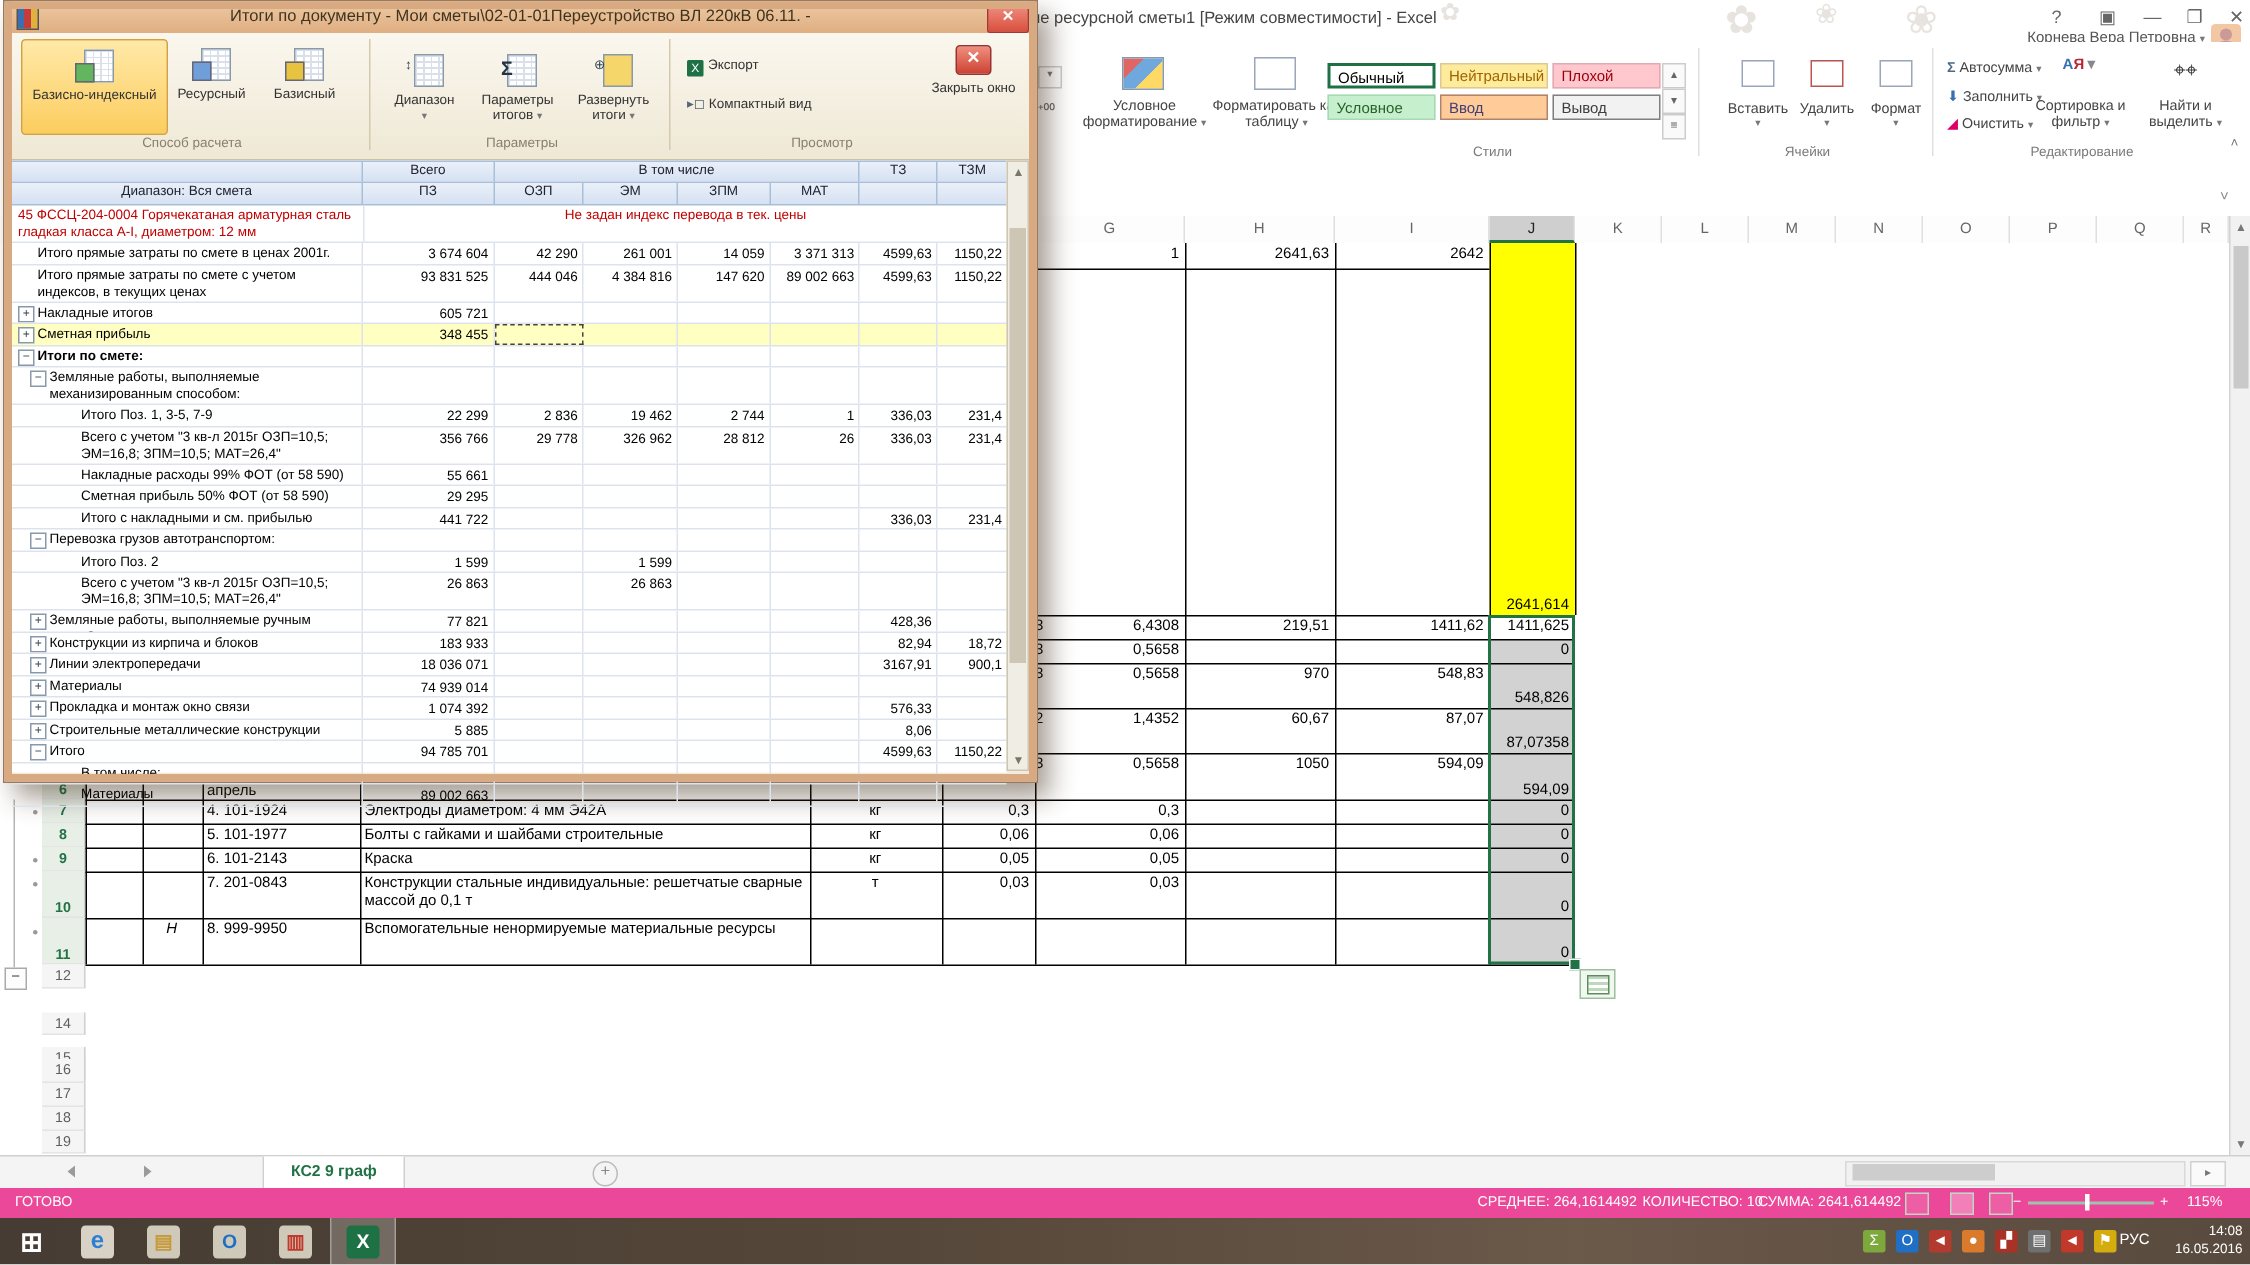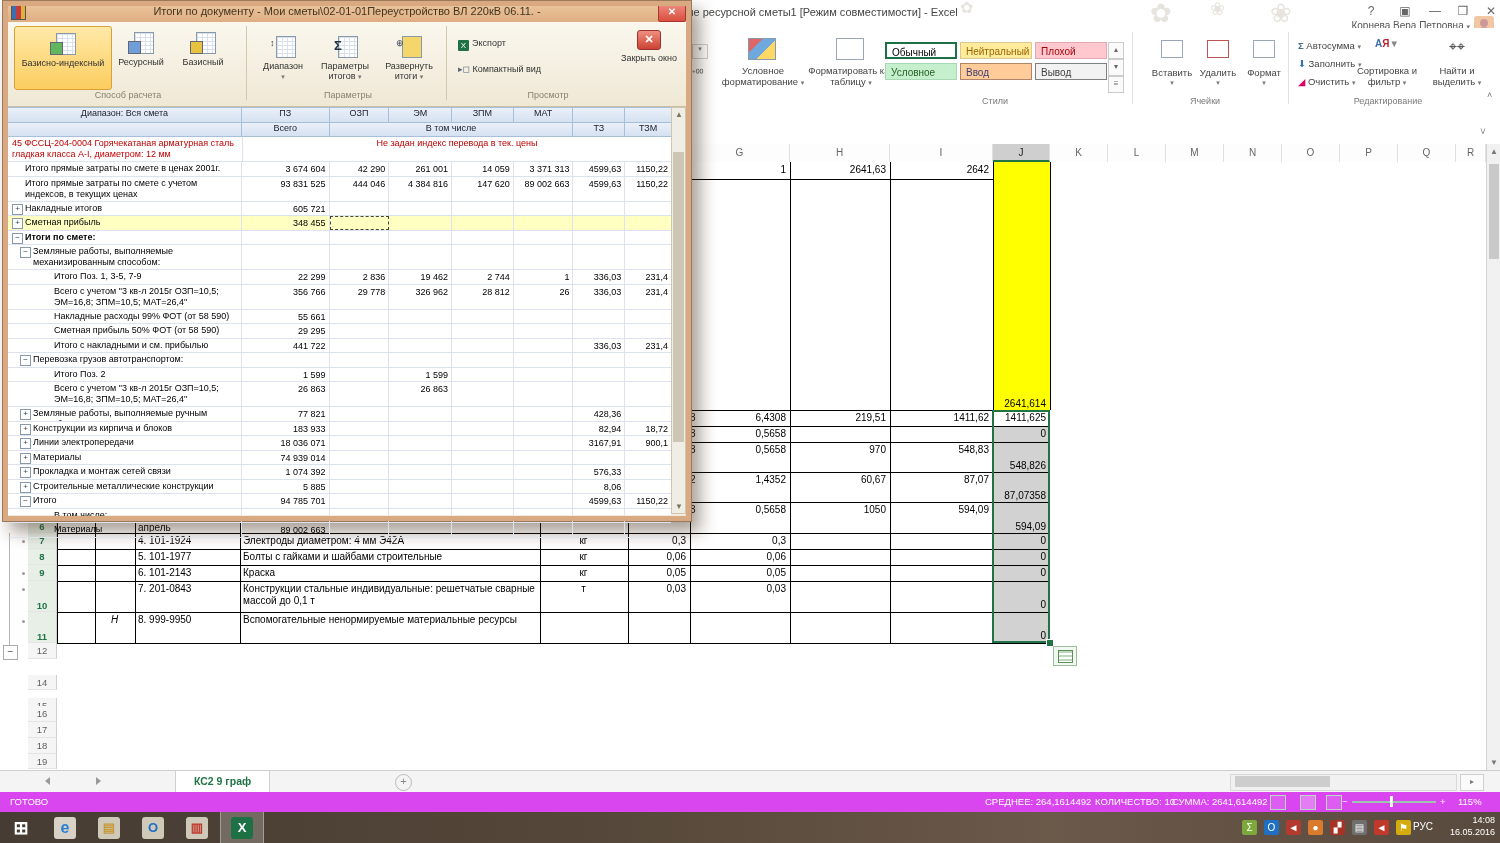--- a/index.html
+++ b/index.html
@@ -56,21 +56,21 @@
   #sheettab{left:175px;top:0px;height:21px;background:#fff;border-left:1px solid #d0d0d0;border-right:1px solid #d0d0d0;border-bottom:2px solid #217346;color:#217346;font-weight:bold;font-size:10.5px;line-height:20px;padding:0 18px;}
   #addsheet{left:395px;top:3px;width:15px;height:15px;border:1px solid #bbb;border-radius:50%;color:#888;font-size:11px;line-height:13px;text-align:center;}
   #hscroll{left:1230px;top:3px;width:225px;height:15px;background:#f1f1f1;border:1px solid #d9d9d9;}
   #hthumb{left:4px;top:1px;width:95px;height:11px;background:#cdcdcd;position:absolute;}
   #hsbtn{left:1460px;top:3px;width:22px;height:15px;border:1px solid #d0d0d0;background:#fafafa;text-align:center;font-size:8px;color:#777;line-height:14px;}
   
   #vscroll{left:1486px;top:144px;width:14px;height:626px;background:#f1f1f1;border-left:1px solid #d4d4d4;}
   #vthumb{left:2px;top:20px;width:10px;height:95px;background:#c9c9c9;position:absolute;}
   .varrow{left:3px;position:absolute;font-size:8px;color:#777;}
   
-  #statusbar{left:0;top:792px;width:1500px;height:20px;background:#d946ef;color:#fff;font-size:9.5px;}
+  #statusbar{left:0;top:792px;width:1500px;height:20px;background:#ec4899;color:#fff;font-size:9.5px;}
   .sbitem{position:absolute;top:4px;white-space:nowrap;}
   .sbicon{position:absolute;top:3px;width:14px;height:13px;border:1px solid #bcd6c6;background:rgba(255,255,255,.12);}
   #zoomtrack{left:1352px;top:9px;width:84px;height:2px;background:#9cc3ae;position:absolute;}
   #zoomknob{left:1390px;top:4px;width:3px;height:11px;background:#fff;position:absolute;}
   
   #taskbar{left:0;top:812px;width:1500px;height:31px;background:linear-gradient(90deg,#463c33,#554739 40%,#6b594a 70%,#584a3e);}
   .tbtn{position:absolute;top:0;width:42px;height:31px;}
   .tbtn.active{background:rgba(255,255,255,.22);border-left:1px solid rgba(255,255,255,.35);border-right:1px solid rgba(255,255,255,.35);}
   .tico{position:absolute;left:50%;top:50%;transform:translate(-50%,-50%);}
   .trayico{position:absolute;top:8px;width:15px;height:15px;font-size:10px;line-height:15px;text-align:center;color:#fff;border-radius:2px;}
@@ -485,37 +485,37 @@
     <div class="inlinebtn" style="left:450px;top:42px"><span style="color:#567;font-size:9px">▸◻</span> <span>Компактный вид</span></div>
     <div class="dgrouplbl" style="left:460px;width:160px">Просмотр</div>
     <div class="dtoolbtn" style="left:612px;width:58px">
       <div id="closewin-icon">✕</div>
       <span>Закрыть окно</span>
     </div>
   </div>
 
   <div id="dtable" class="abs">
 
+    <div class="dhrow" style="height:13px">
+      <div class="dh" style="width:235px"></div>
+      <div class="dh" style="width:88px">Всего</div>
+      <div class="dh" style="width:245px">В том числе</div>
+      <div class="dh" style="width:52px">ТЗ</div>
+      <div class="dh" style="width:46px;border-right:none">ТЗМ</div>
+    </div>
     <div class="dhrow" style="height:14px">
       <div class="dh" style="width:235px">Диапазон: Вся смета</div>
       <div class="dh" style="width:88px">ПЗ</div>
       <div class="dh" style="width:60px">ОЗП</div>
       <div class="dh" style="width:63px">ЭМ</div>
       <div class="dh" style="width:62px">ЗПМ</div>
       <div class="dh" style="width:60px">МАТ</div>
       <div class="dh" style="width:52px"></div>
       <div class="dh" style="width:46px;border-right:none"></div>
     </div>
-    <div class="dhrow" style="height:13px">
-      <div class="dh" style="width:235px"></div>
-      <div class="dh" style="width:88px">Всего</div>
-      <div class="dh" style="width:245px">В том числе</div>
-      <div class="dh" style="width:52px">ТЗ</div>
-      <div class="dh" style="width:46px;border-right:none">ТЗМ</div>
-    </div>
 
     <div class="drow h2">
       <div id="dwarn-left">45 ФССЦ-204-0004 Горячекатаная арматурная сталь гладкая класса А-I, диаметром: 12 мм</div>
       <div id="dwarn-right">Не задан индекс перевода в тек. цены</div>
     </div>
     <div id="dbody">
         <div class="drow">
           <div class="dcell dname ind0"><div class="dlbl">Итого прямые затраты по смете в ценах 2001г.</div></div>
           <div class="dcell dnum pz">3 674 604</div>
           <div class="dcell dnum ozp">42 290</div>
@@ -689,21 +689,21 @@
           <div class="dcell dname ind1"><div class="expbox">+</div><div class="dlbl">Материалы</div></div>
           <div class="dcell dnum pz">74 939 014</div>
           <div class="dcell dnum ozp"></div>
           <div class="dcell dnum em"></div>
           <div class="dcell dnum zpm"></div>
           <div class="dcell dnum mat"></div>
           <div class="dcell dnum tz"></div>
           <div class="dcell dnum tzm"></div>
         </div>
         <div class="drow">
-          <div class="dcell dname ind1"><div class="expbox">+</div><div class="dlbl">Прокладка и монтаж сетей связи</div></div>
+          <div class="dcell dname ind1"><div class="expbox">+</div><div class="dlbl">Прокладка и монтаж окно связи</div></div>
           <div class="dcell dnum pz">1 074 392</div>
           <div class="dcell dnum ozp"></div>
           <div class="dcell dnum em"></div>
           <div class="dcell dnum zpm"></div>
           <div class="dcell dnum mat"></div>
           <div class="dcell dnum tz">576,33</div>
           <div class="dcell dnum tzm"></div>
         </div>
         <div class="drow">
           <div class="dcell dname ind1"><div class="expbox">+</div><div class="dlbl">Строительные металлические конструкции</div></div>

